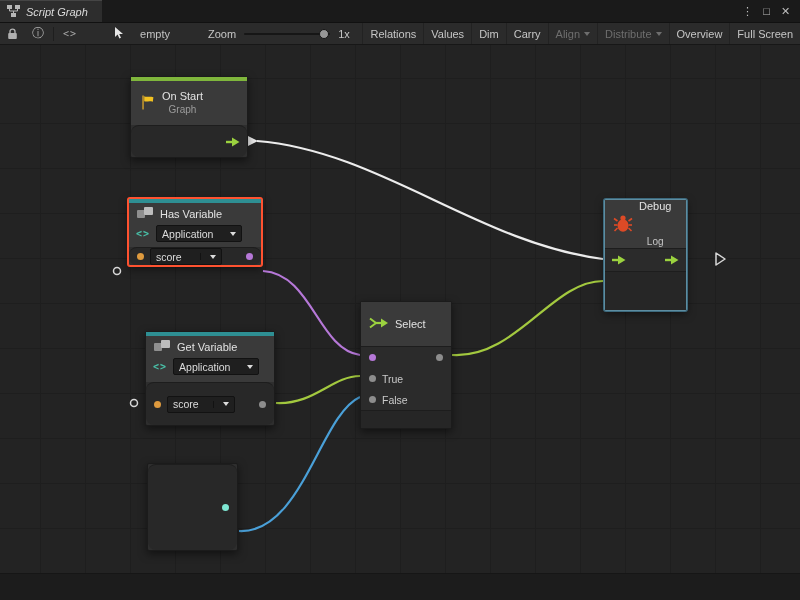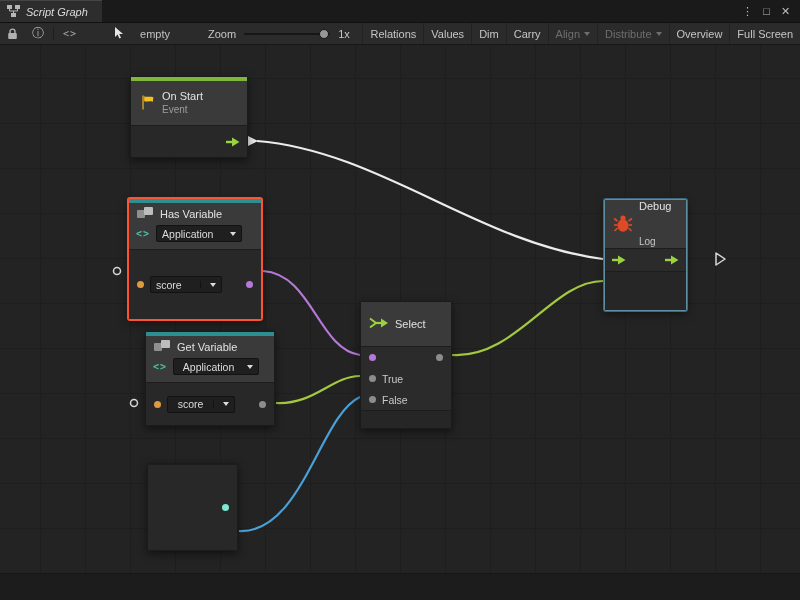--- a/index.html
+++ b/index.html
@@ -41,26 +41,26 @@
 
   
   .node { position: absolute; z-index: 2; background: #2e2e2e; border: 1px solid #1b1b1b; border-radius: 2px;
           box-shadow: 0 3px 9px rgba(0,0,0,.5); font-size: 11px; color: #d6d6d6; display: flex; flex-direction: column; }
   .node.selected { border-color: #ff5230; box-shadow: 0 0 0 1px #ff5230, 0 3px 9px rgba(0,0,0,.5); }
   .node.highlight { border-color: #5d8da1; box-shadow: 0 0 0 1px #3d6a7e, 0 3px 9px rgba(0,0,0,.5); }
   .accent { height: 4px; flex: none; }
   .accent.green { background: #7fb63c; }
   .accent.teal  { background: #2e8f93; }
   .hdr { background: #3a3a3a; padding: 4px 8px; display: flex; align-items: center; gap: 6px; }
-  .hdr-col { display: flex; flex-direction: column; gap: 1px; }
+  .hdr-col { display: flex; flex-direction: column; gap: 1px; align-items: center; }
   .hdr-rows { background: #3a3a3a; padding: 3px 7px; display: flex; flex-direction: column; gap: 3px; }
   .hdr-row { display: flex; align-items: center; gap: 6px; }
   .ntitle { color: #e2e2e2; font-size: 11px; line-height: 13px; white-space: nowrap; }
   .nsub { color: #9c9c9c; font-size: 10px; line-height: 12px; }
-  .ports { background: #282828; border-top: 1px solid #1d1d1d; flex: 1; position: relative; display: flex; align-items: center; padding: 0 8px; gap: 6px; }
+  .ports { background: #282828; border-top: 1px solid #1d1d1d; flex: 1; position: relative; display: flex; align-items: center; padding: 0 8px; gap: 6px; border-radius: 8px; }
   .port-rows { background: #2b2b2b; border-top: 1px solid #1d1d1d; flex: 1; display: flex; flex-direction: column; }
   .port-row { height: 21px; display: flex; align-items: center; gap: 6px; padding: 0 8px; position: relative; }
   .port-row.tall { height: 22px; }
   .node-footer { height: 100%; flex: 1; background: #262626; border-top: 1px solid #1d1d1d; }
   .dot { width: 7px; height: 7px; border-radius: 50%; flex: none; }
   .dot.orange { background: #de9a3e; }
   .dot.purple { background: #b678d8; }
   .dot.gray   { background: #8d8d8d; }
   .dot.cyan   { background: #7ee6d2; }
   .dot.abs-right { position: absolute; right: 8px; top: 50%; margin-top: -3.5px; }
@@ -172,34 +172,34 @@
     <div class="accent green"></div>
     <div class="hdr" style="height:44px;">
       <span>
         <svg width="17" height="17" viewBox="0 0 17 17">
             <rect x="3.2" y="1.5" width="1.7" height="14" fill="#b8902e"></rect>
             <path d="M5.2,2.2 C8,3.6 10,1.8 14.4,3.2 L13.8,7.8 C10,6.4 8,8.2 5.2,7.2 Z" fill="#f3c221"></path>
           </svg>
       </span>
       <div class="hdr-col">
         <span class="ntitle">On Start</span>
-        <span class="nsub">Event</span>
+        <span class="nsub">Graph</span>
       </div>
     </div>
     <div class="ports">
       <span class="ctrl-arrow abs-right">
         <svg width="14" height="10" viewBox="0 0 14 10">
             <rect x="0" y="3.8" width="6" height="2.4" fill="#9bd23f"></rect>
             <polygon points="6,0.5 13.5,5 6,9.5" fill="#9bd23f"></polygon>
           </svg>
       </span>
     </div>
   </div>
 
-  <div class="node selected" style="left:128px; top:153px; width:134px; height:122px;">
+  <div class="node selected" style="left:128px; top:153px; width:134px; height:68px;">
     <div class="accent teal"></div>
     <div class="hdr-rows" style="height:46px;">
       <div class="hdr-row">
         <span>
           <svg width="18" height="14" viewBox="0 0 18 14">
               <rect x="1" y="4" width="8" height="8" rx="1" fill="#8f8f8f"></rect>
               <rect x="8" y="1" width="9" height="8" rx="1" fill="#bdbdbd"></rect>
             </svg>
         </span>
         <span class="ntitle">Has Variable</span>
@@ -216,21 +216,21 @@
       <span class="dot orange"></span>
       <div class="dd" style="width:72px;">
         <span style="flex:1;">score</span>
         <span class="dd-sep"></span>
         <span class="caret-down"></span>
       </div>
       <span class="dot purple abs-right"></span>
     </div>
   </div>
 
-  <div class="node" style="left:145px; top:286px; width:130px; height:95px;text-align:center;">
+  <div class="node" style="left:145px; top:286px; width:130px; height:95px;">
     <div class="accent teal"></div>
     <div class="hdr-rows" style="height:46px;">
       <div class="hdr-row">
         <span>
           <svg width="18" height="14" viewBox="0 0 18 14">
               <rect x="1" y="4" width="8" height="8" rx="1" fill="#8f8f8f"></rect>
               <rect x="8" y="1" width="9" height="8" rx="1" fill="#bdbdbd"></rect>
             </svg>
         </span>
         <span class="ntitle">Get Variable</span>

